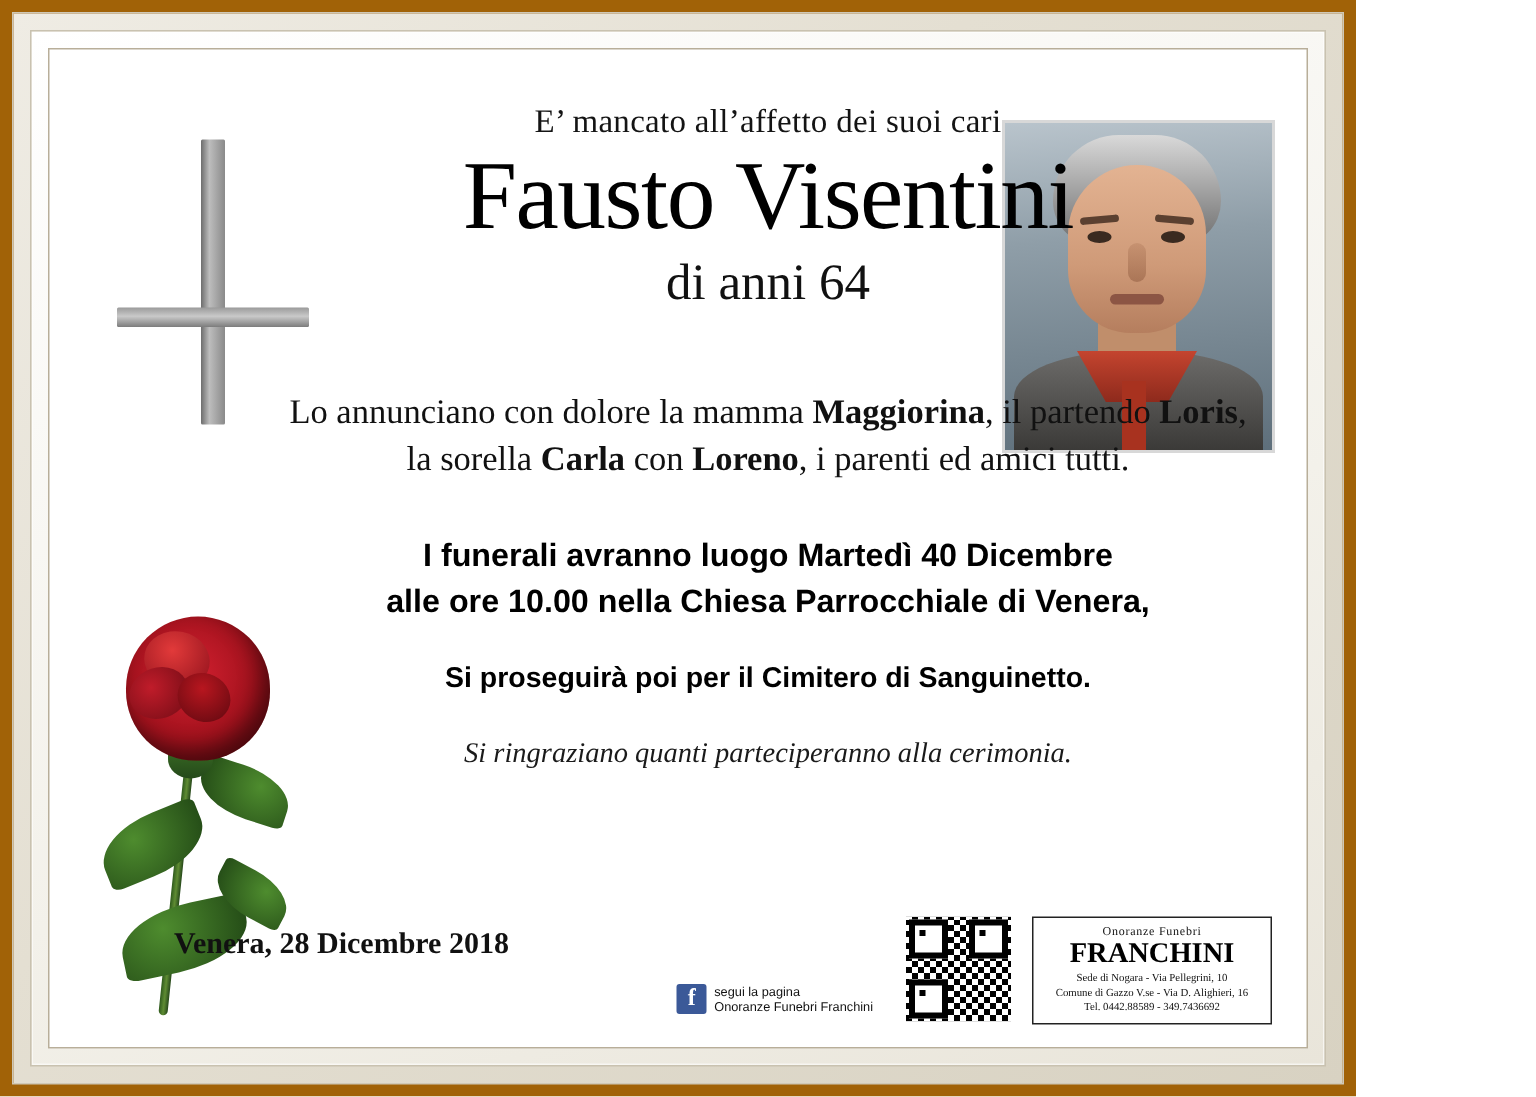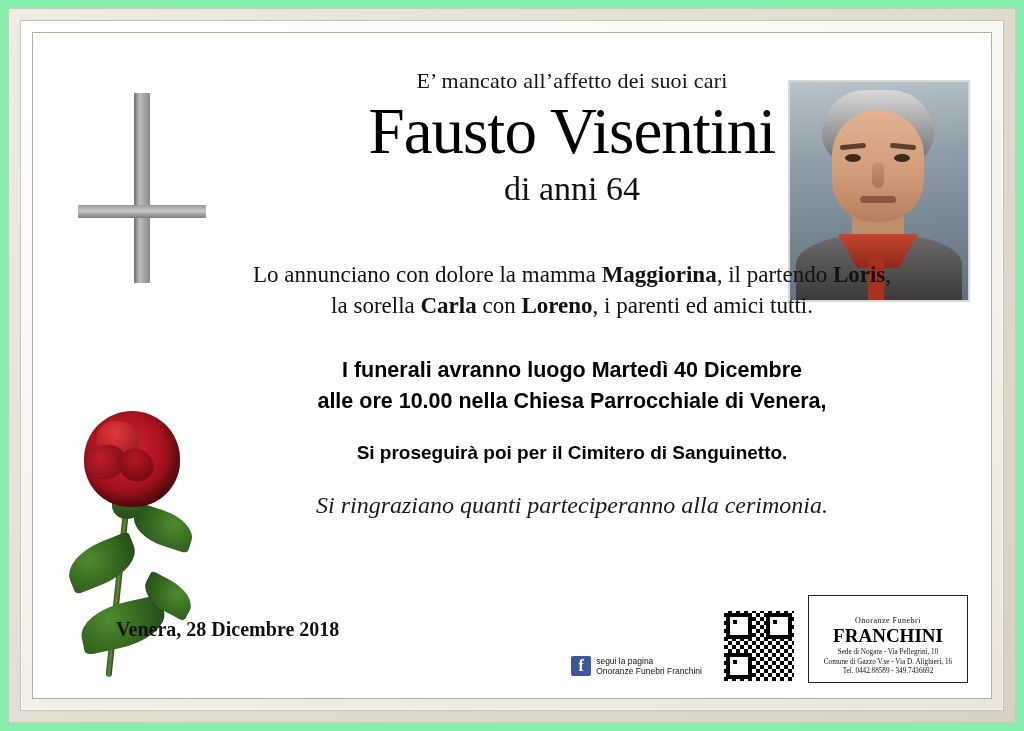--- a/index.html
+++ b/index.html
@@ -10,24 +10,24 @@
   body {
     width: 1024px;
     height: 731px;
     font-family: "Liberation Serif", serif;
     overflow: hidden;
   }
 
   
   .poster {
     position: relative;
-    width: 1024px;
+    width: 904px;
     height: 731px;
     box-sizing: border-box;
-    background: #86efac;
+    background: #a16207;
   }
   .frame-outer {
     position: absolute;
     left: 8px;
     top: 8px;
     right: 8px;
     bottom: 8px;
     background: linear-gradient(135deg, #efece4 0%, #e4dfd2 40%, #d8d2c2 100%);
     border: 1px solid #cfc8b7;
   }
@@ -189,21 +189,21 @@
   }
   .cemetery {
     font-family: "Liberation Sans", sans-serif;
     font-weight: bold;
     font-size: 19px;
     margin: 26px 0 0 0;
     color: #000000;
   }
   .thanks {
     font-style: italic;
-    font-size: 24px;
+    font-size: 19px;
     margin: 28px 0 0 0;
     color: #1a1a1a;
   }
 
   
   .photo {
     position: absolute;
     right: 16px;
     top: 42px;
     width: 178px;
@@ -378,21 +378,21 @@
   }
 
   .agency {
     position: absolute;
     right: 18px;
     bottom: 10px;
     width: 160px;
     background: #ffffff;
     border: 1px solid #222;
     text-align: center;
-    padding: 20px 2px 5px 2px;
+    padding: 4px 2px 5px 2px;
     box-sizing: border-box;
   }
   .agency .top {
     font-family: "Liberation Serif", serif;
     font-size: 8px;
     letter-spacing: 0.5px;
     color: #111;
   }
   .agency .brand {
     font-family: "Liberation Serif", serif;

